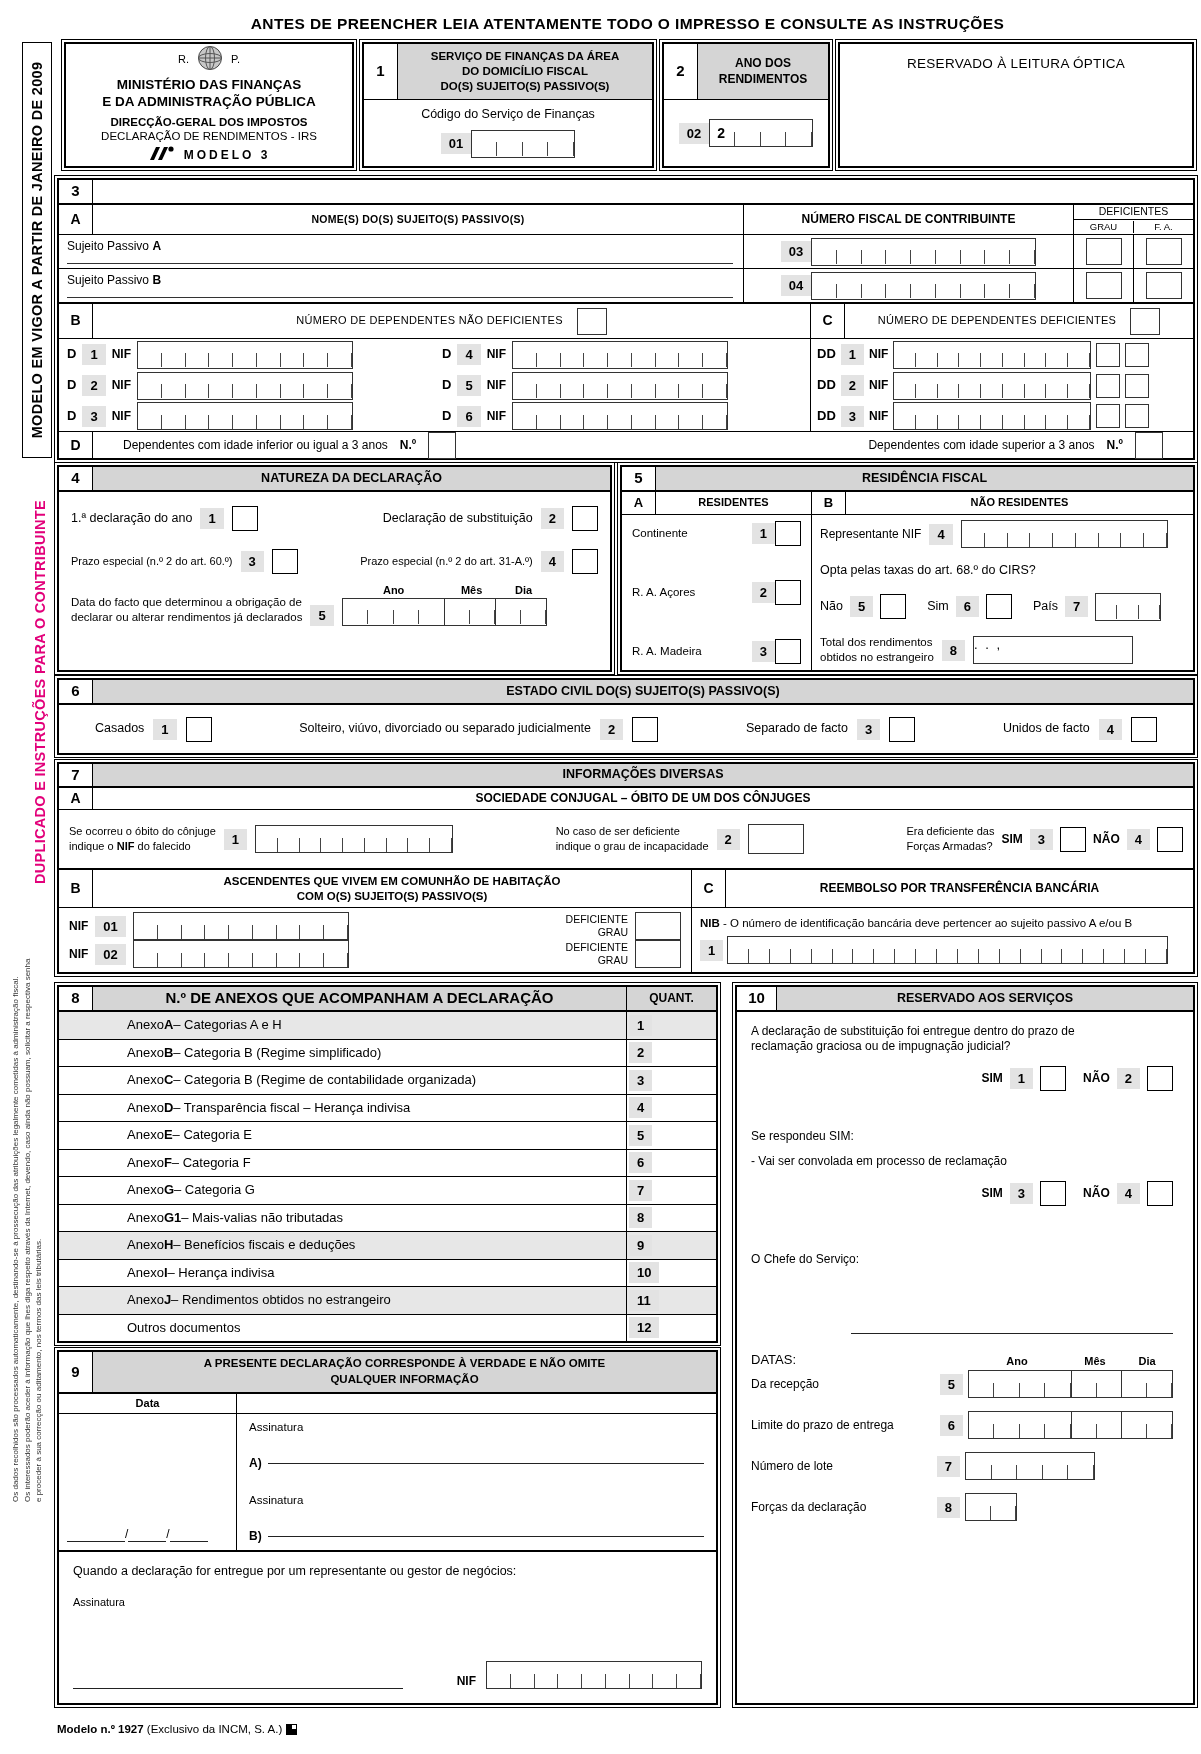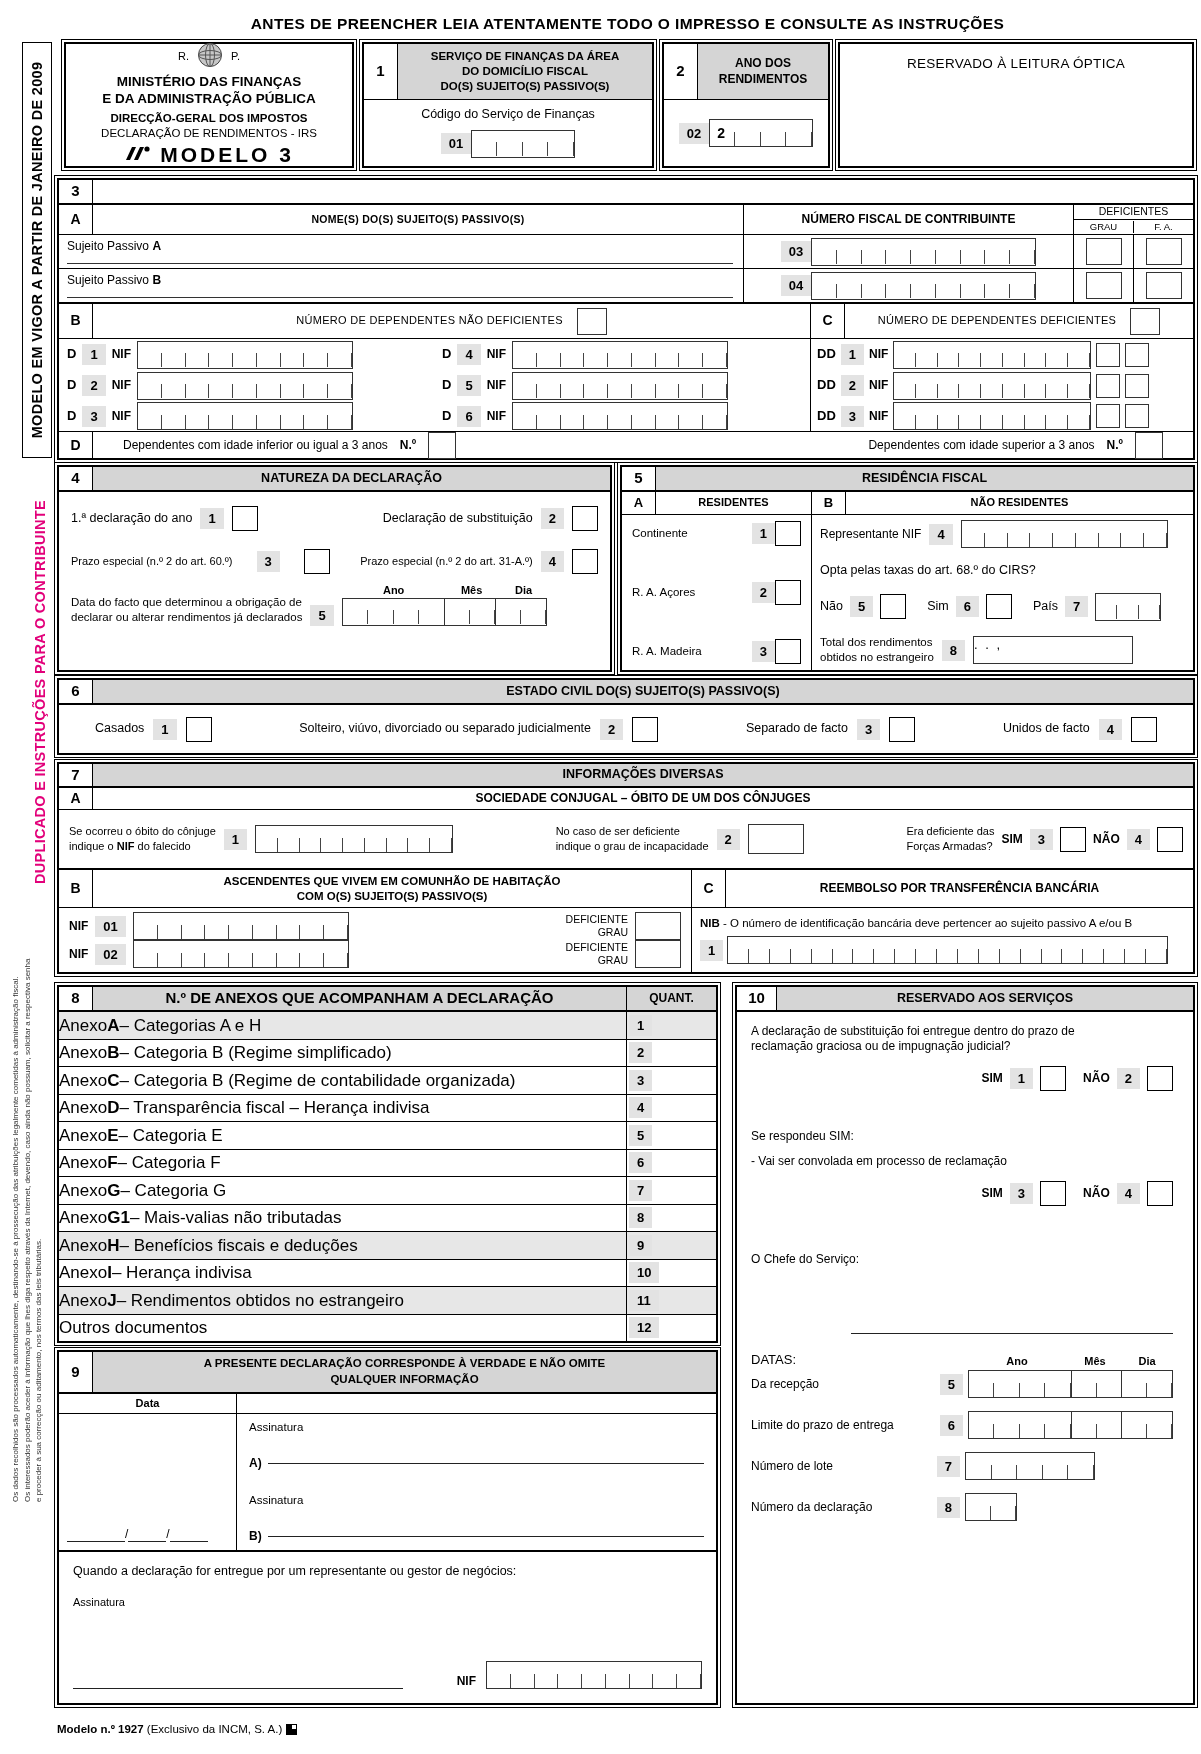--- a/index.html
+++ b/index.html
@@ -25,21 +25,21 @@
 background-size:100% 55%;background-position:bottom;background-repeat:no-repeat}
 .pref{position:absolute;left:7px;top:5px;font-style:normal;font-weight:bold;font-size:14px}
 .bb1{border-bottom:1px solid #000}.bb2{border-bottom:2px solid #000}.bl{border-left:1.5px solid #000}.br1{border-right:1.5px solid #000}.bt2{border-top:2px solid #000}
 .uline{display:inline-block;border-bottom:1.5px solid #222;height:1px}
 .rot{position:absolute;transform:rotate(-90deg);transform-origin:0 0}
 .just{text-align:justify}
 .simnao{display:flex;align-items:center;justify-content:flex-end;gap:7px}
 .drow{display:flex;align-items:center;margin-top:13px}
 .arow{display:flex;align-items:stretch;border-bottom:1px solid #000;flex:1}
 .arow:last-child{border-bottom:none}
-.alab{flex:1;display:flex;align-items:center;font-size:17px}
+.alab{flex:1;display:flex;align-items:center;padding-left:68px;font-size:13px}
 .aq{width:90px;border-left:1.5px solid #000;display:flex;align-items:center;padding-left:2px}
 .shade{background:#e7e7e7}
 .namecell{flex:1;position:relative;align-self:stretch}
 .wline{position:absolute;left:8px;right:10px;bottom:4px;border-bottom:1.5px solid #333}
 .dc3{display:inline-flex;flex:none}
 .dc3 .comb+.comb{margin-left:-1.5px}
 </style>
 </head>
 <body>
 
@@ -76,21 +76,21 @@
     <div class="b t115" style="margin-top:4px">DIRECÇÃO-GERAL DOS IMPOSTOS</div>
     <div class="t115">DECLARAÇÃO DE RENDIMENTOS - IRS</div>
     <div class="center" style="gap:8px;margin-top:2px">
       <span>
         <svg width="28" height="15" viewBox="0 0 28 15">
             <path d="M2 14 L8 1 L12 1 L6 14 Z" fill="#000"></path>
             <path d="M10 14 L16 1 L20 1 L14 14 Z" fill="#000"></path>
             <circle cx="23" cy="3" r="2.6" fill="#000"></circle>
           </svg>
       </span>
-      <span class="b" style="font-size:21px;letter-spacing:3px">MODELO 3</span>
+      <span class="b" style="font-size:12px;letter-spacing:3px">MODELO 3</span>
     </div>
   </div>
 
   <div class="frame" style="left:362px;top:42px;width:292px;height:126px">
     <div class="row bb1" style="height:56px">
       <div class="numcell">1</div>
       <div class="gbar col" style="font-size:11.5px;line-height:1.3">
         <div>SERVIÇO DE FINANÇAS DA ÁREA</div>
         <div>DO DOMICÍLIO FISCAL</div>
         <div>DO(S) SUJEITO(S) PASSIVO(S)</div>
@@ -283,21 +283,21 @@
           <span class="tag">1</span>
           <span class="cb"></span>
         </span>
       <span class="row" style="gap:8px">
           <span class="t125">Declaração de substituição</span>
           <span class="tag">2</span>
           <span class="cb"></span>
         </span>
     </div>
     <div class="row" style="padding:18px 12px 0 12px;justify-content:space-between">
-      <span class="row" style="gap:24px">
+      <span class="row" style="gap:8px">
           <span class="t11">Prazo especial (n.º 2 do art. 60.º)</span>
           <span class="tag">3</span>
           <span class="cb"></span>
         </span>
       <span class="row" style="gap:8px">
           <span class="t11">Prazo especial (n.º 2 do art. 31-A.º)</span>
           <span class="tag">4</span>
           <span class="cb"></span>
         </span>
     </div>
@@ -716,21 +716,21 @@
             <span class="comb" style="--n:2;width:52px"></span>
             <span class="comb" style="--n:2;width:52px"></span>
           </span>
       </div>
       <div class="drow">
         <span class="t12 flex1">Número de lote</span>
         <span class="tag" style="margin-right:5px">7</span>
         <span class="comb" style="--n:5;width:130px;margin-right:78px"></span>
       </div>
       <div class="drow">
-        <span class="t12 flex1">Número da declaração</span>
+        <span class="t12 flex1">Forças da declaração</span>
         <span class="tag" style="margin-right:5px">8</span>
         <span class="comb" style="--n:2;width:52px;margin-right:156px"></span>
       </div>
     </div>
     <div class="flex1"></div>
   </div>
 
   <div class="abs row" style="left:57px;top:1722px;gap:4px">
     <span class="t115"><b>Modelo n.º 1927</b><span> (Exclusivo da INCM, S. A.)</span></span>
     <span style="display:inline-block;width:11px;height:11px;background:linear-gradient(135deg,#000 65%,#000 65%),#000;position:relative">

